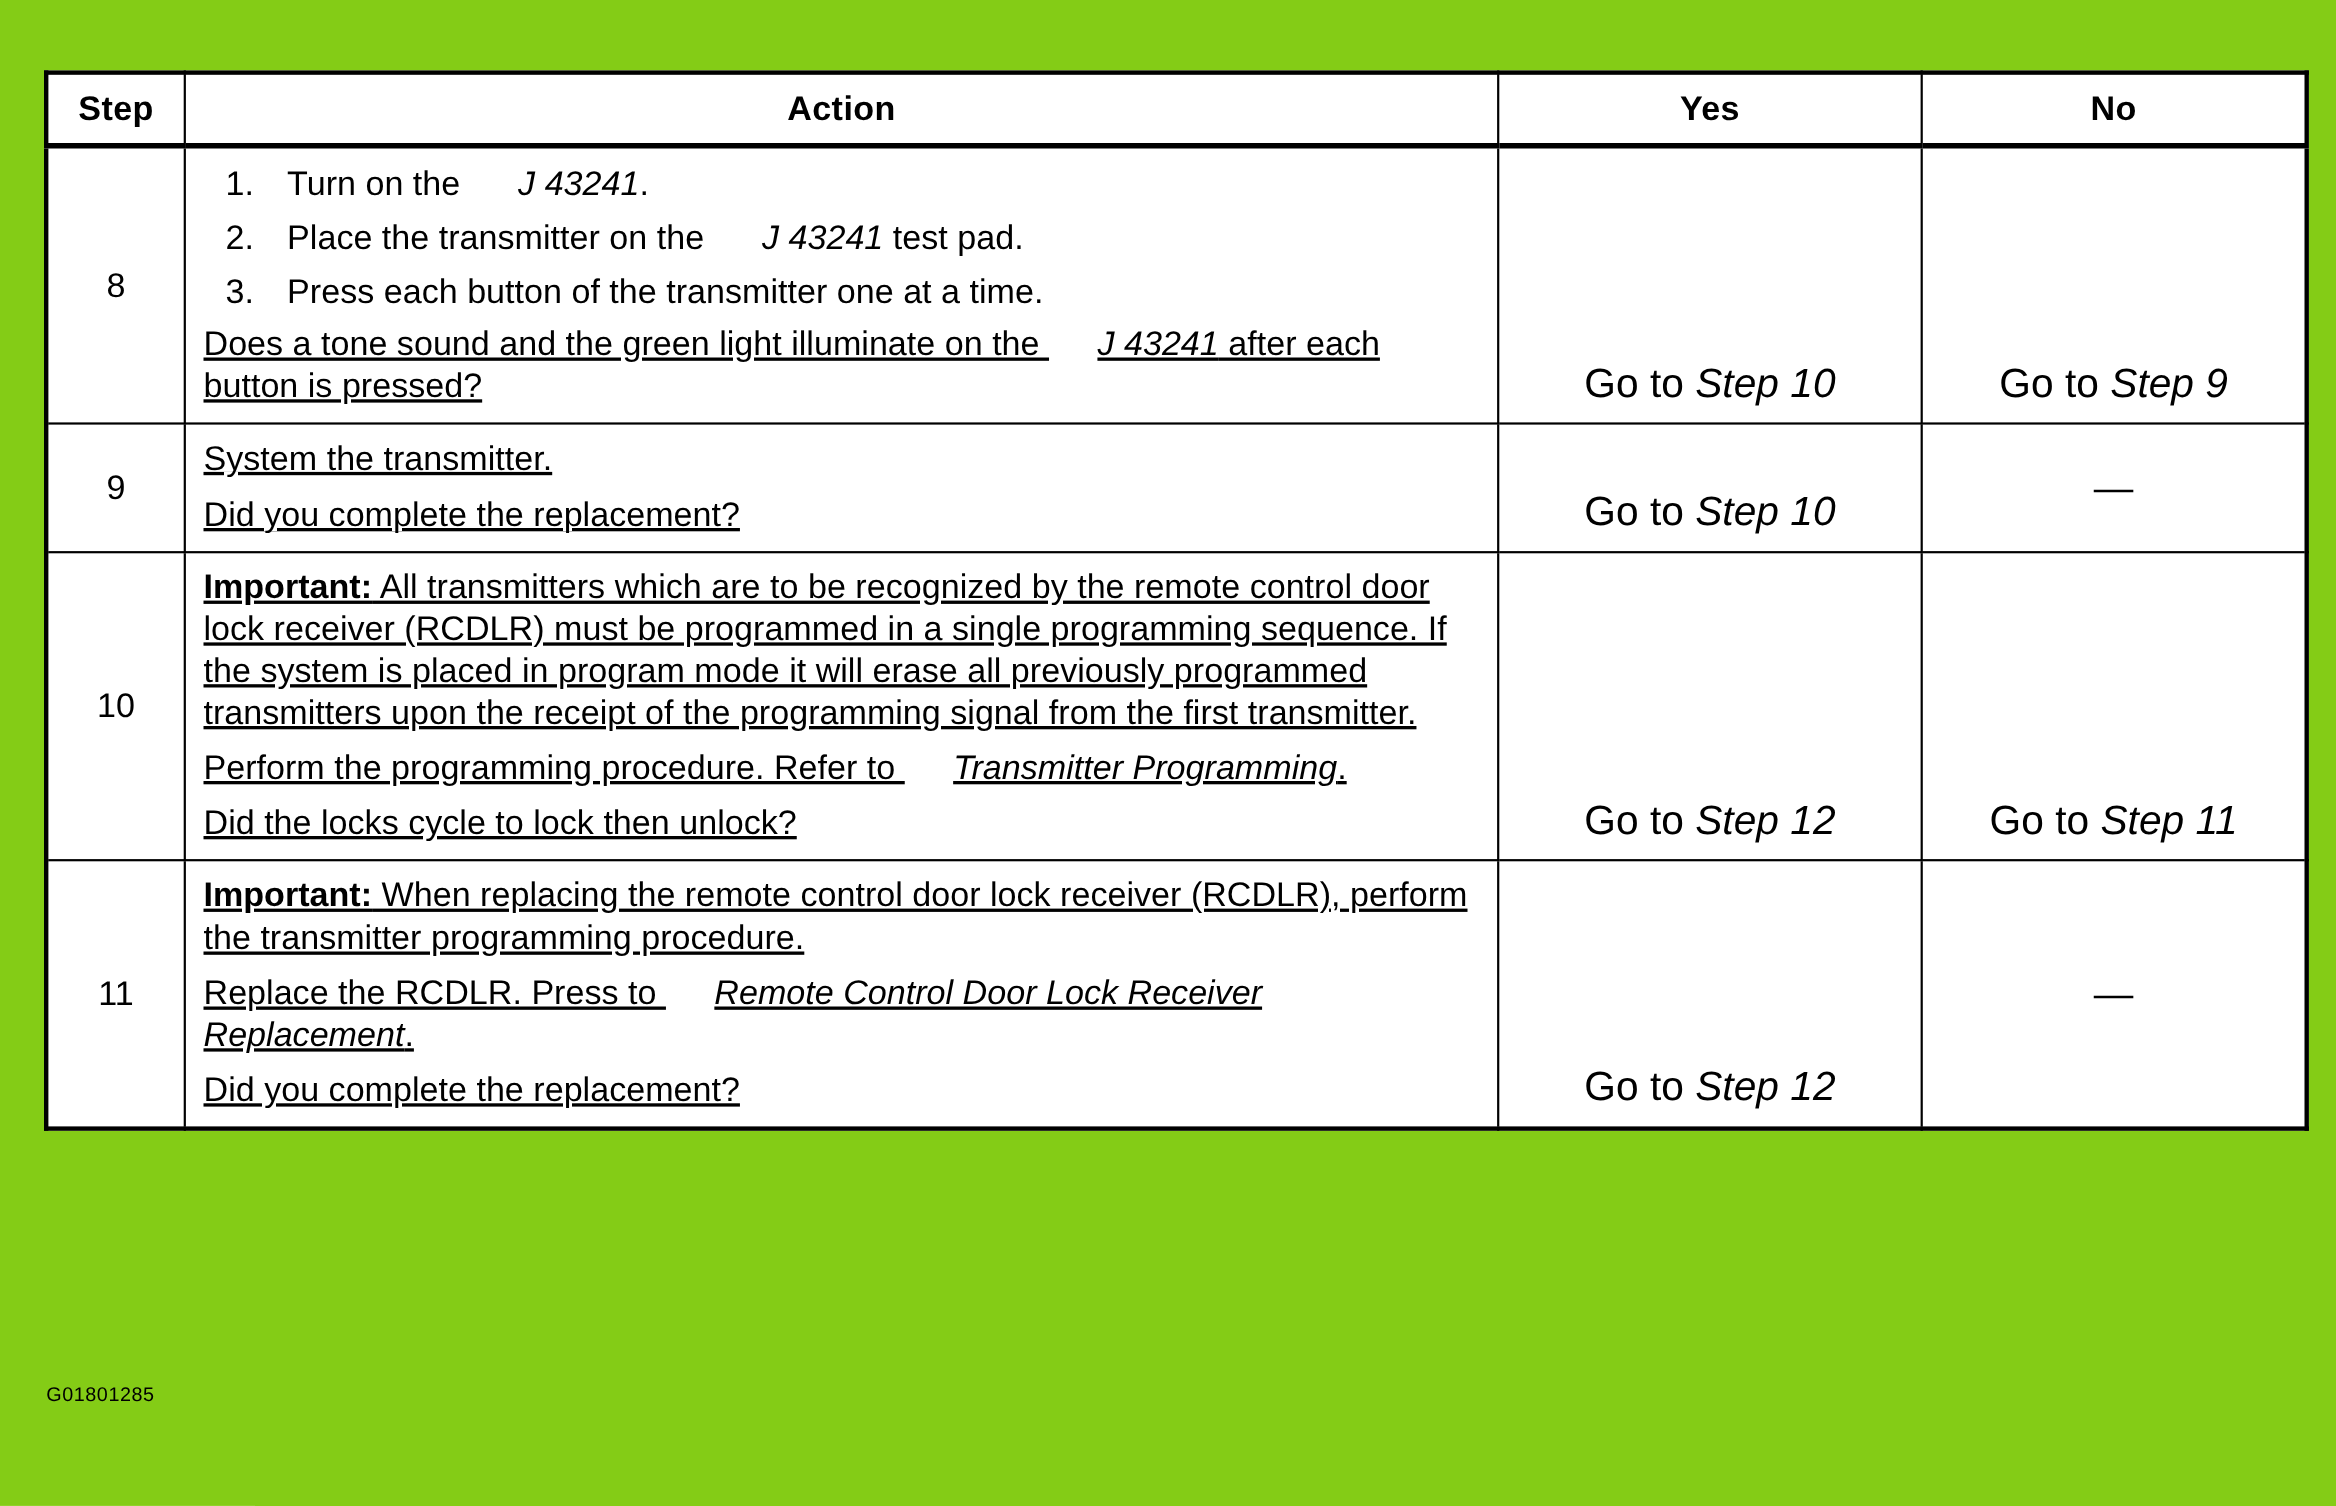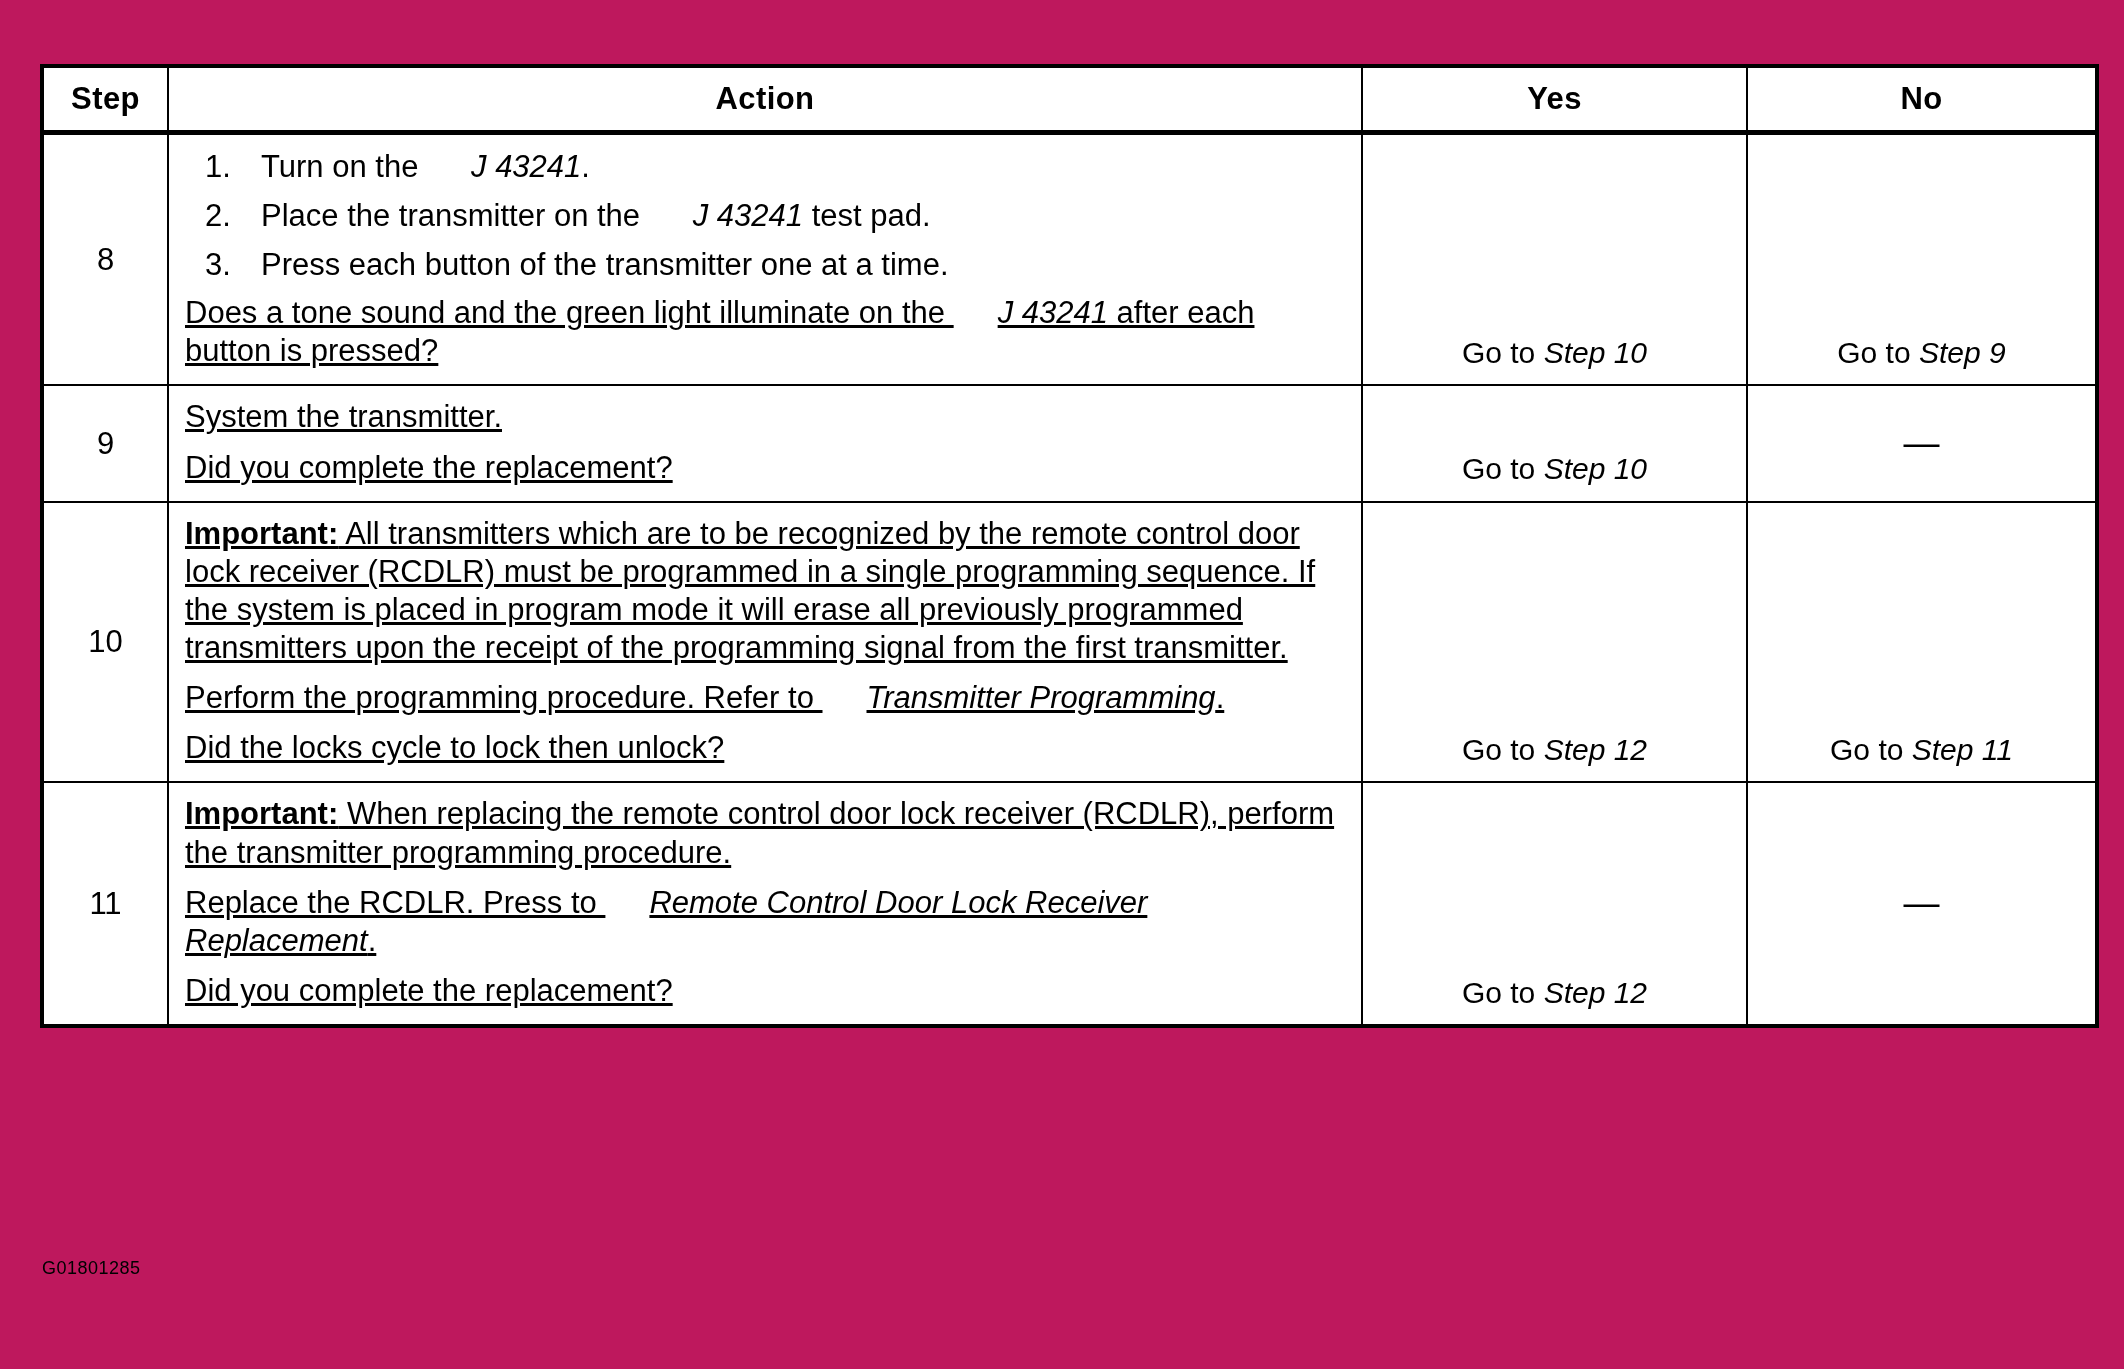--- a/index.html
+++ b/index.html
@@ -12,21 +12,21 @@
     height: 1369px;
     font-family: "Liberation Sans", sans-serif;
     color: #000000;
     -webkit-font-smoothing: none;
   }
 
   #page {
     position: relative;
     width: 2124px;
     height: 1369px;
-    background: #be185d;
+    background: #84cc16;
     box-sizing: border-box;
   }
 
   .diag-table {
     position: absolute;
     left: 40px;
     top: 64px;
     width: 2055px;
     border-collapse: collapse;
     table-layout: fixed;
@@ -88,21 +88,21 @@
     font-size: 31px;
     padding: 12px 10px 14px 10px;
   }
 
   
   td.v-bottom { vertical-align: bottom; }
   td.v-middle { vertical-align: middle; }
 
   .branch {
     display: block;
-    font-size: 30px;
+    font-size: 37px;
     line-height: 1.18;
     white-space: nowrap;
   }
   .branch .em {
     font-style: italic;
   }
   .dash {
     display: block;
     font-size: 36px;
     line-height: 1;

